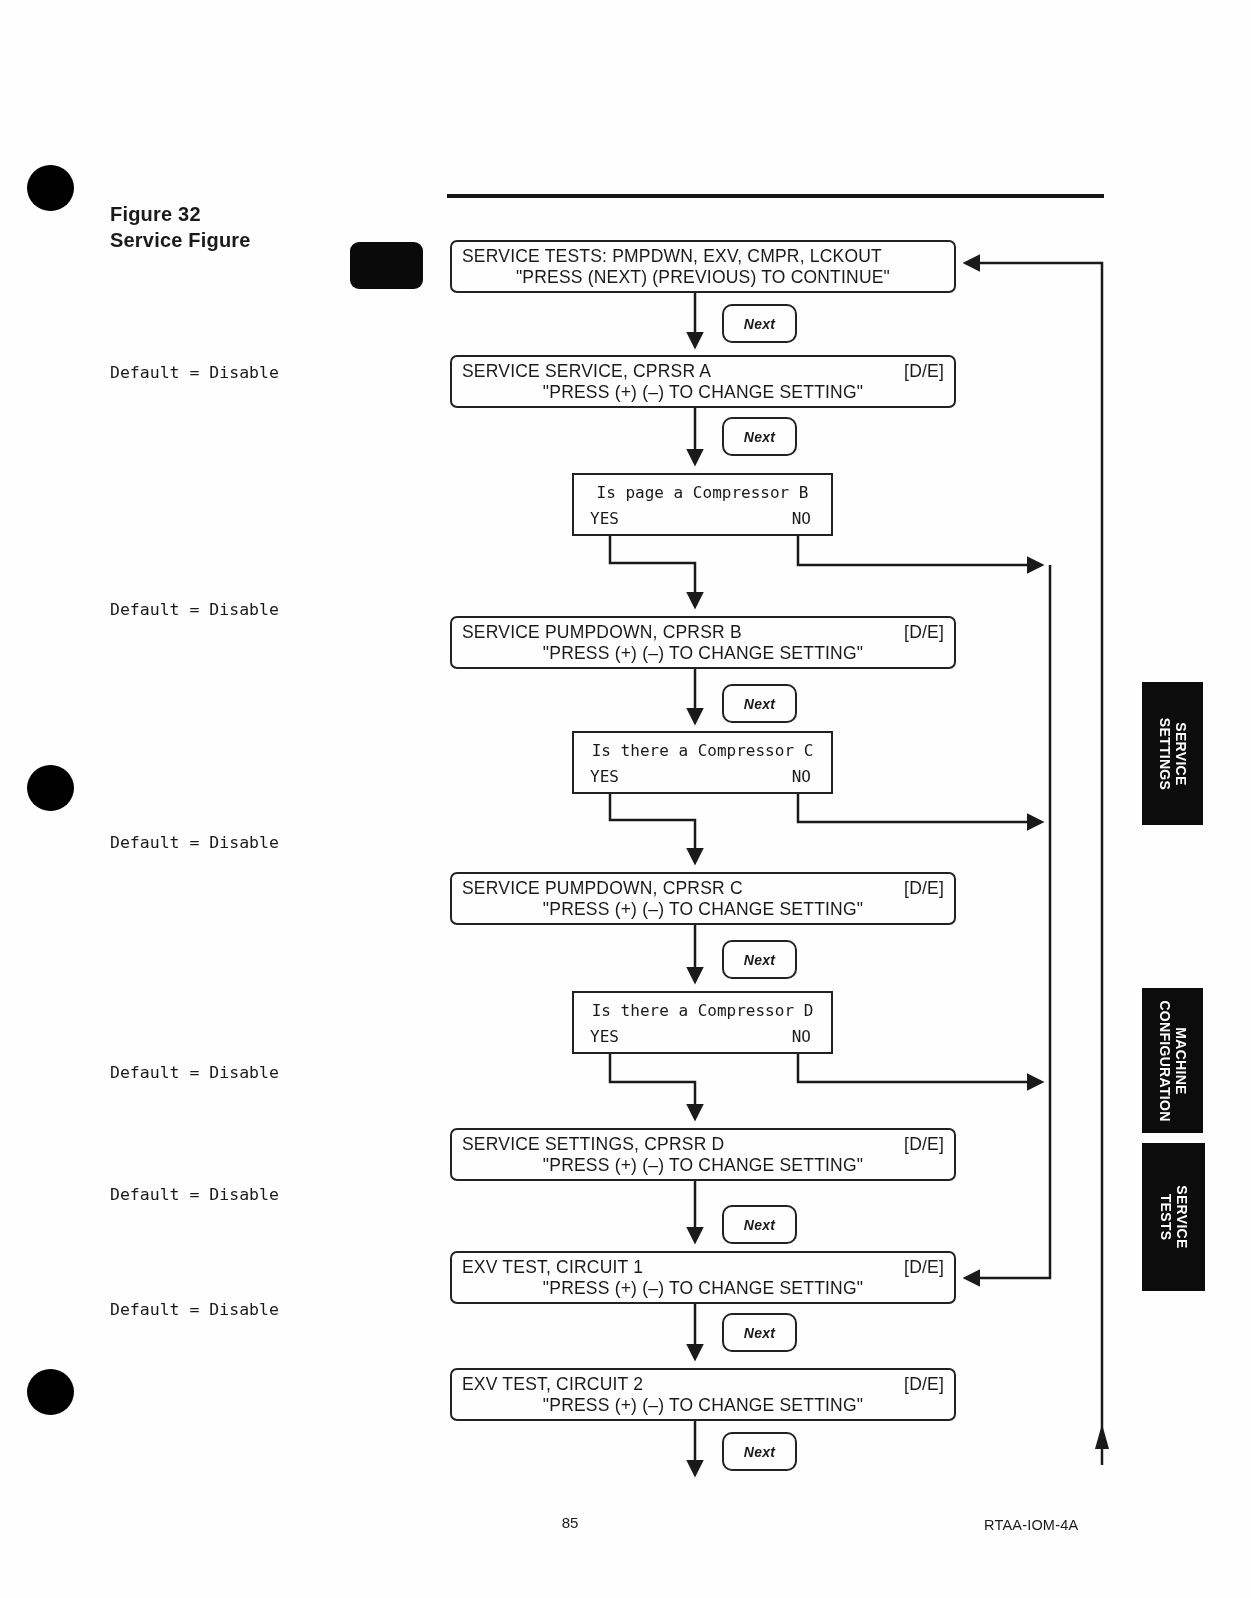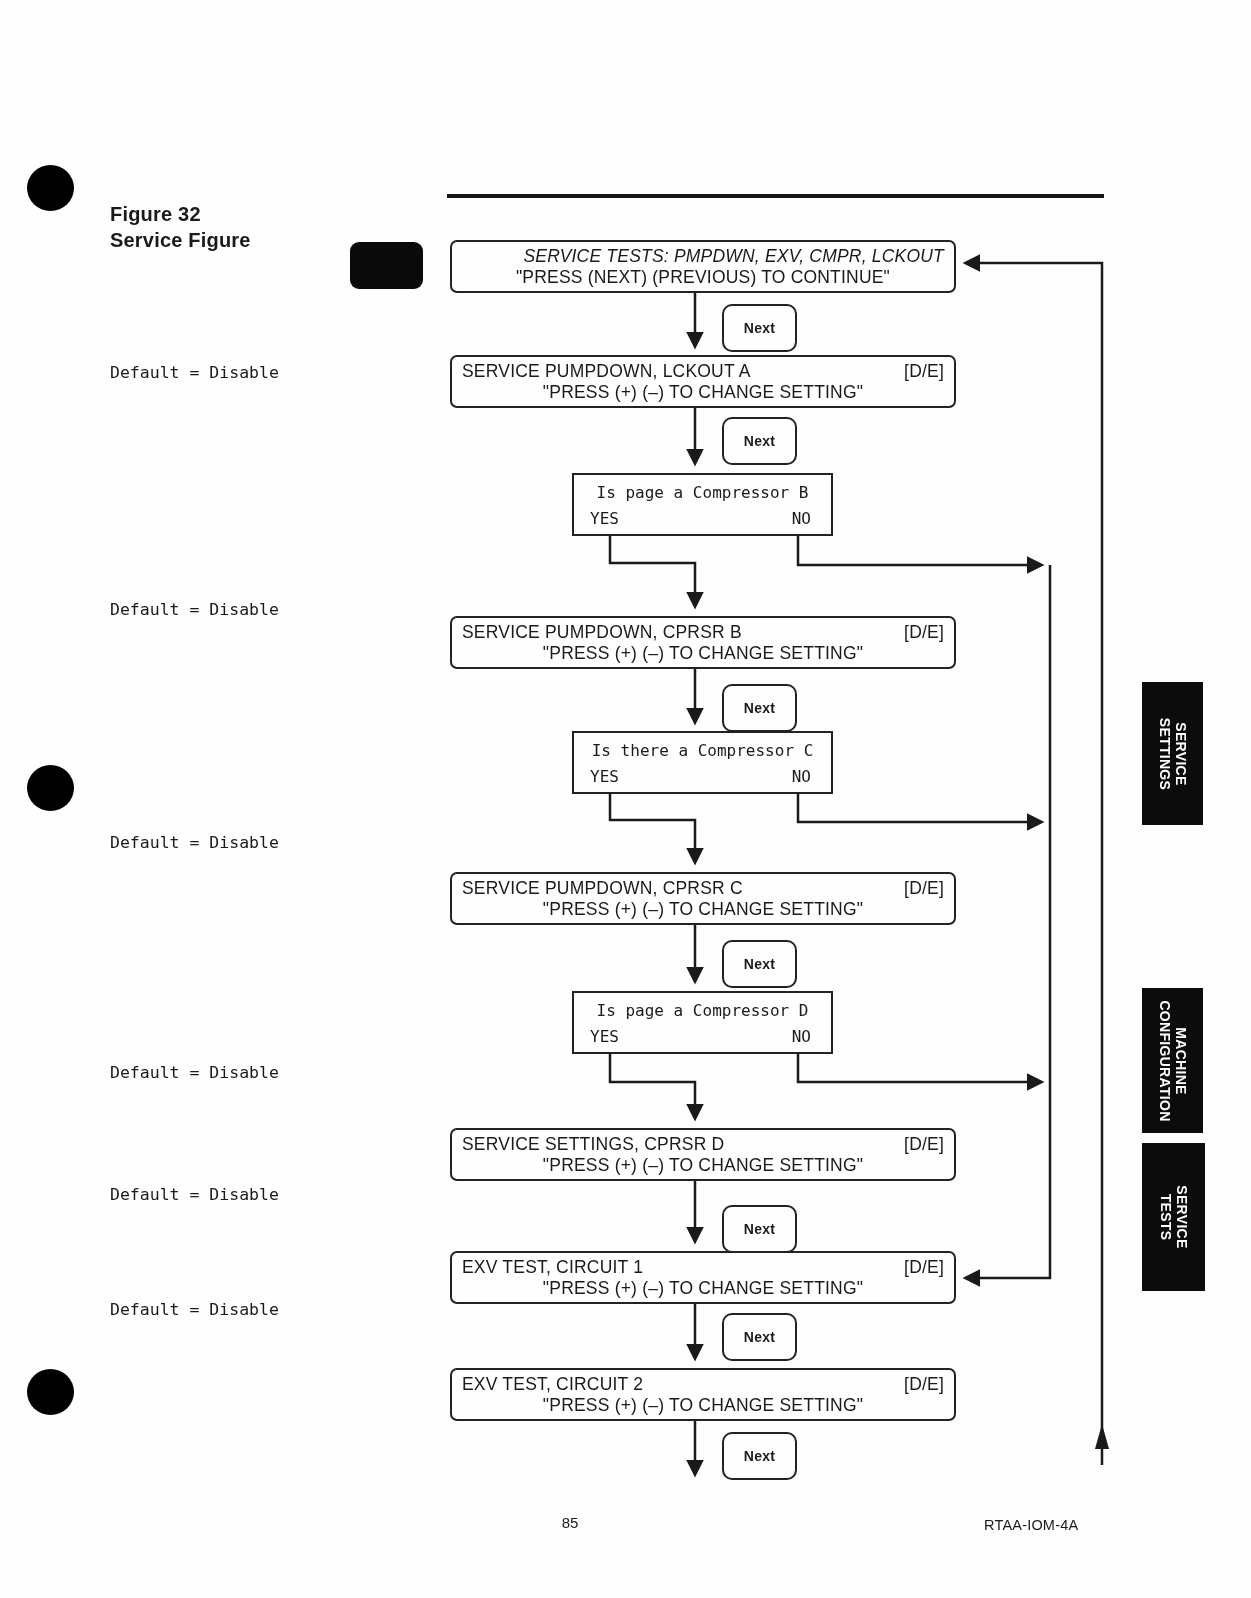--- a/index.html
+++ b/index.html
@@ -12,36 +12,36 @@
   .fig-head { position:absolute; left:110px; top:201px; font-weight:bold; font-size:20px; line-height:26px; letter-spacing:0.2px; }
   .top-rule { position:absolute; left:447px; top:194px; width:657px; height:4px; background:#161616; }
   .black-key { position:absolute; left:350px; top:242px; width:73px; height:47px; background:#0a0a0a; border-radius:9px; }
 
   .dbox {
     position:absolute; left:450px; width:506px; height:53px; box-sizing:border-box;
     border:2.5px solid #222; border-radius:7px; background:#fefefe;
     font-size:17.5px; letter-spacing:0.2px;
   }
   .dbox .r1 { display:flex; justify-content:space-between; margin:4px 10px 0 10px; line-height:21px; }
-  .dbox.center .r1 { justify-content:flex-end;font-style:italic; }
+  .dbox.center .r1 { justify-content:flex-start; }
   .dbox .r2 { text-align:center; line-height:21px; }
 
   .qbox {
     position:absolute; left:572px; width:261px; height:63px; box-sizing:border-box;
     border:2.5px solid #222; background:#fefefe;
     font-family:"DejaVu Sans Mono", monospace; font-size:16px;
   }
   .qbox .q1 { margin-top:8px; text-align:center; }
   .qbox .qyn { display:flex; justify-content:space-between; margin:7px 20px 0 16px; }
 
   .next {
-    position:absolute; left:722px; width:75px; height:48px; box-sizing:border-box;
+    position:absolute; left:722px; width:75px; height:39px; box-sizing:border-box;
     border:2.5px solid #222; border-radius:10px; background:#fefefe;
     display:flex; align-items:center; justify-content:center;
-    font-weight:bold; font-size:14px; letter-spacing:0.3px;
+    font-style:italic; font-weight:bold; font-size:14px; letter-spacing:0.3px;
   }
 
   .deflab { position:absolute; left:110px; font-family:"DejaVu Sans Mono", monospace; font-size:16.5px; white-space:nowrap;text-align:center; }
 
   .tab { position:absolute; left:1142px; width:61px; background:#0c0c0c; color:#fff; }
   .tabtxt {
     position:absolute; top:50%; left:50%;
     transform:translate(-50%,-50%) rotate(90deg);
     text-align:center; font-weight:bold; font-size:14px; line-height:16px;
     letter-spacing:0.3px; white-space:nowrap;
@@ -98,21 +98,21 @@
 
   <div class="dbox center" style="top:240px">
     <div class="r1">
         <span>SERVICE TESTS: PMPDWN, EXV, CMPR, LCKOUT</span>
       </div>
     <div class="r2">"PRESS (NEXT) (PREVIOUS) TO CONTINUE"</div>
   </div>
 
   <div class="dbox" style="top:355px">
     <div class="r1">
-      <span>SERVICE PUMPDOWN, LCKOUT A</span>
+      <span>SERVICE SERVICE, CPRSR A</span>
       <span>[D/E]</span>
     </div>
     <div class="r2">"PRESS (+) (–) TO CHANGE SETTING"</div>
   </div>
 
   <div class="dbox" style="top:616px">
     <div class="r1">
       <span>SERVICE PUMPDOWN, CPRSR B</span>
       <span>[D/E]</span>
     </div>
@@ -161,21 +161,21 @@
 
   <div class="qbox" style="top:731px">
     <div class="q1">Is there a Compressor C</div>
     <div class="qyn">
       <span>YES</span>
       <span>NO</span>
     </div>
   </div>
 
   <div class="qbox" style="top:991px">
-    <div class="q1">Is page a Compressor D</div>
+    <div class="q1">Is there a Compressor D</div>
     <div class="qyn">
       <span>YES</span>
       <span>NO</span>
     </div>
   </div>
 
   <div class="next" style="top:304px">
       <span>Next</span>
     </div>
   <div class="next" style="top:417px">

